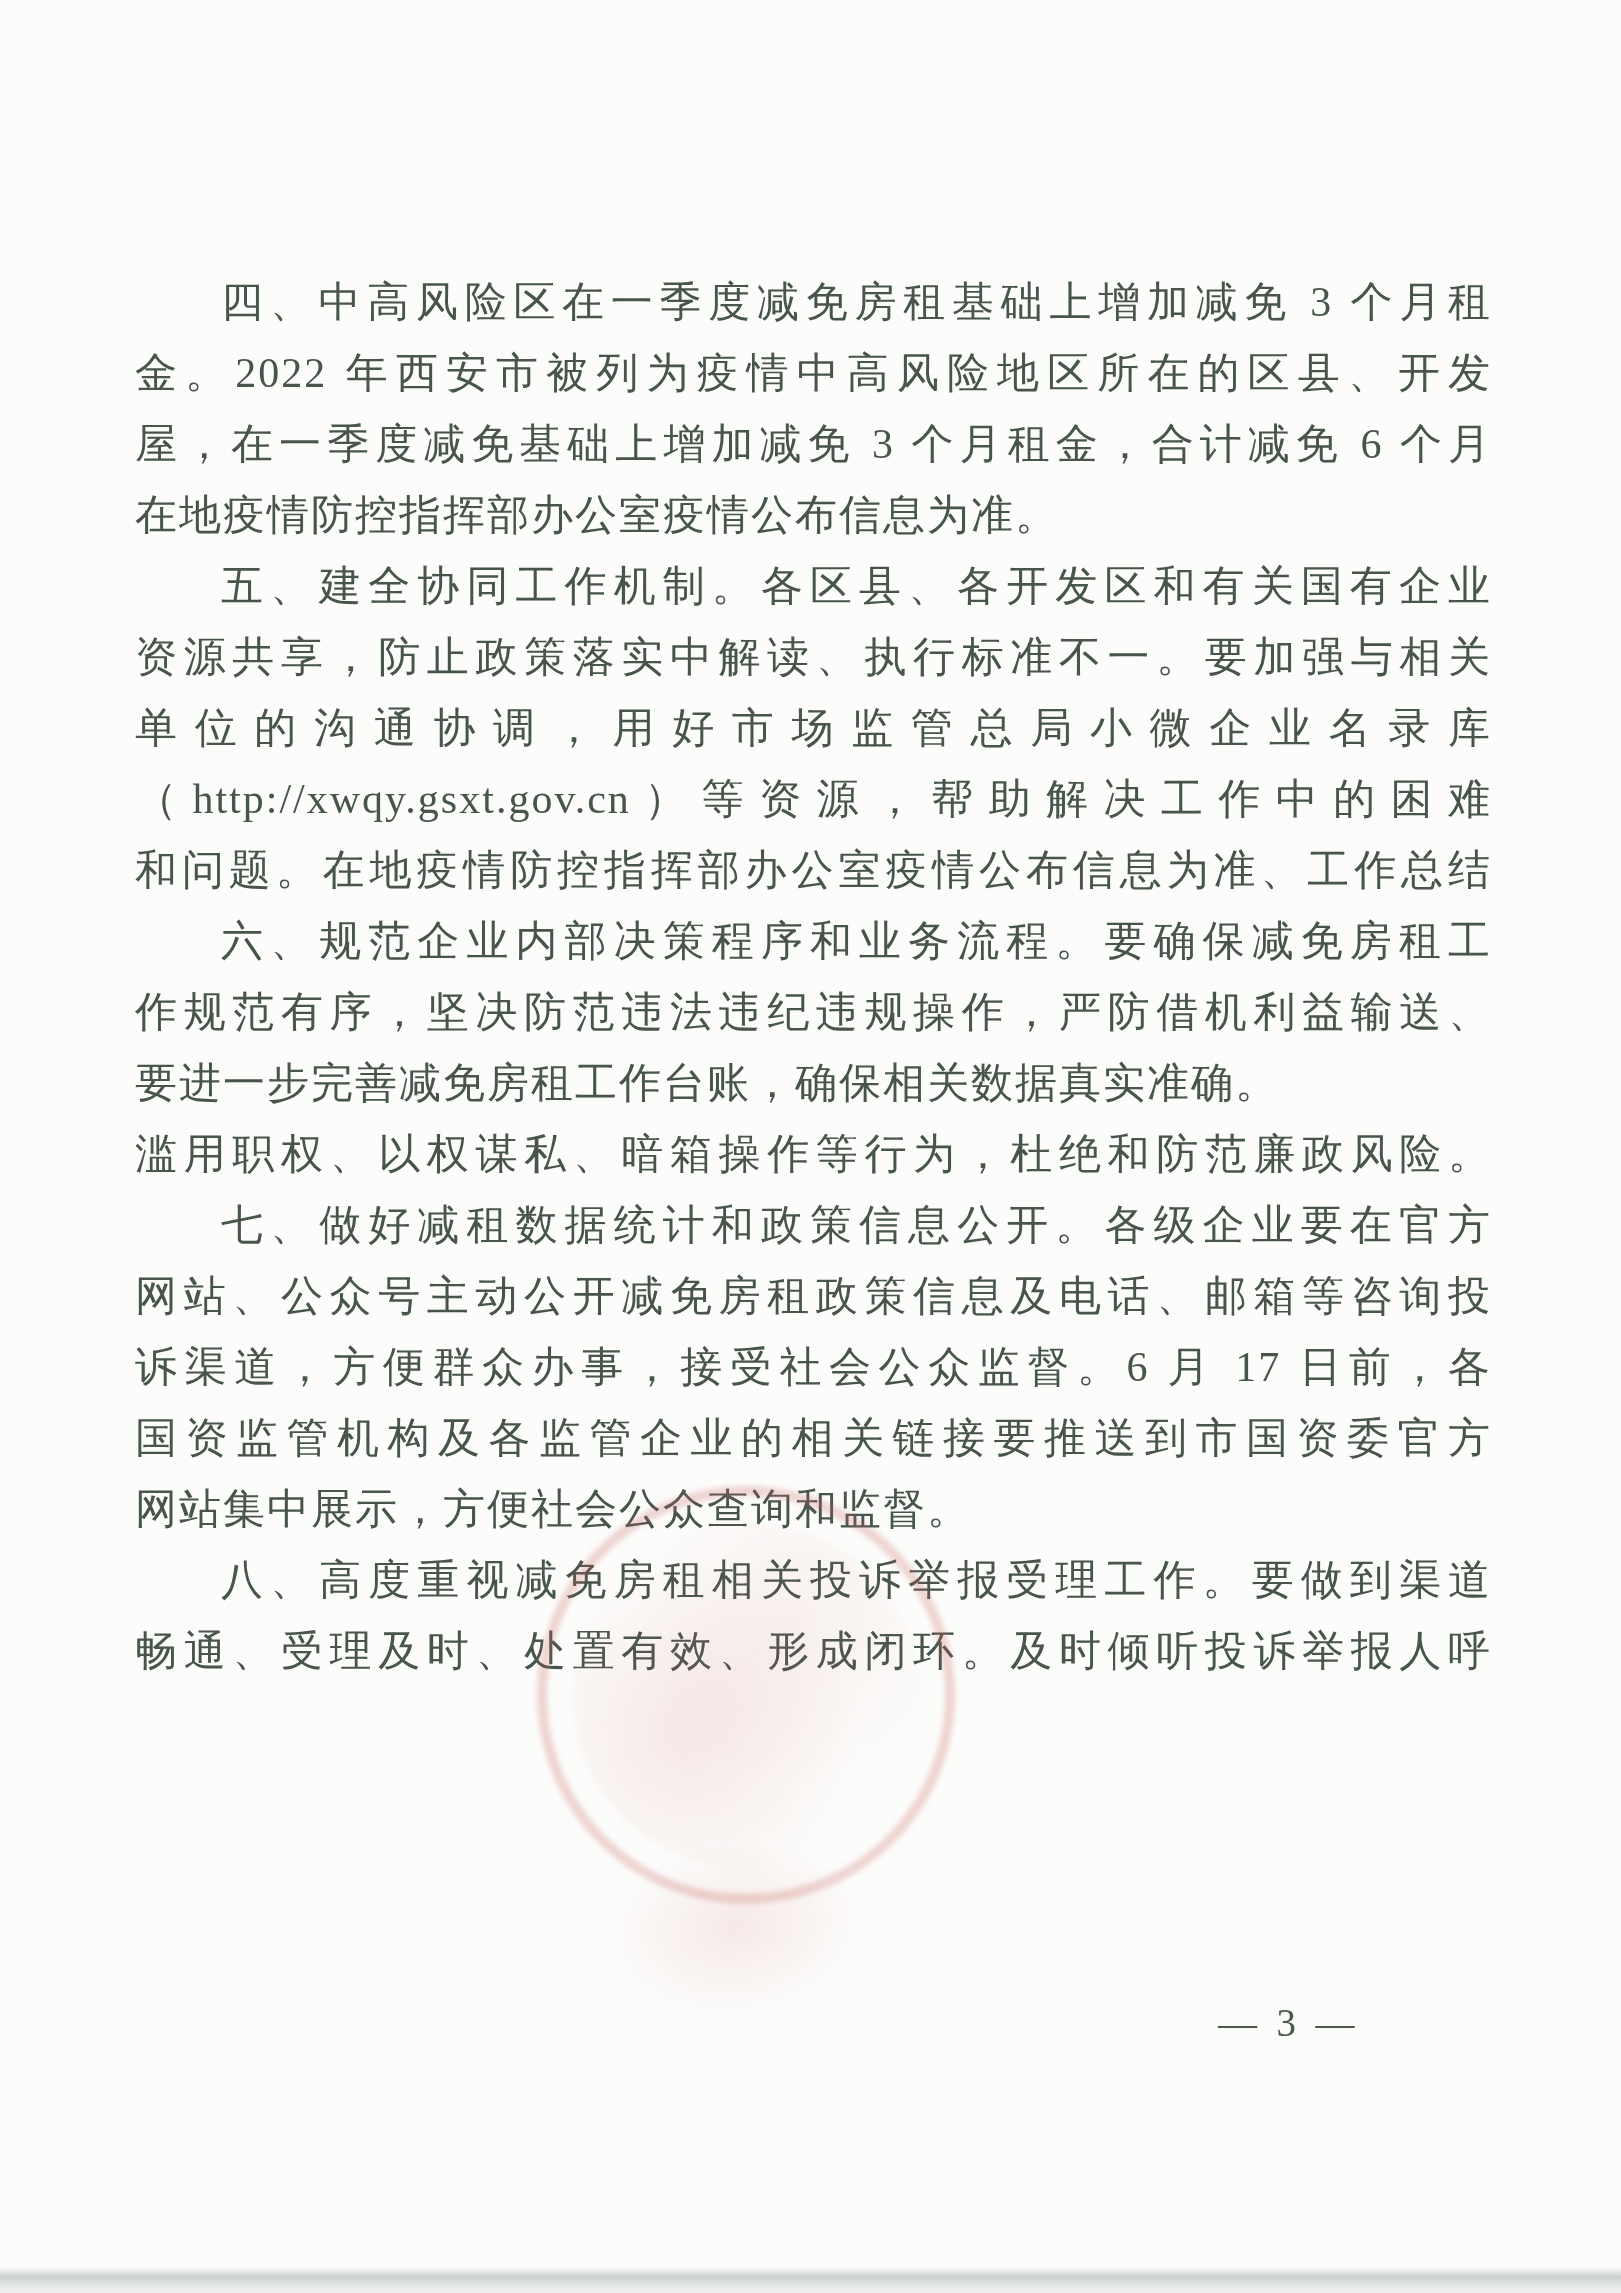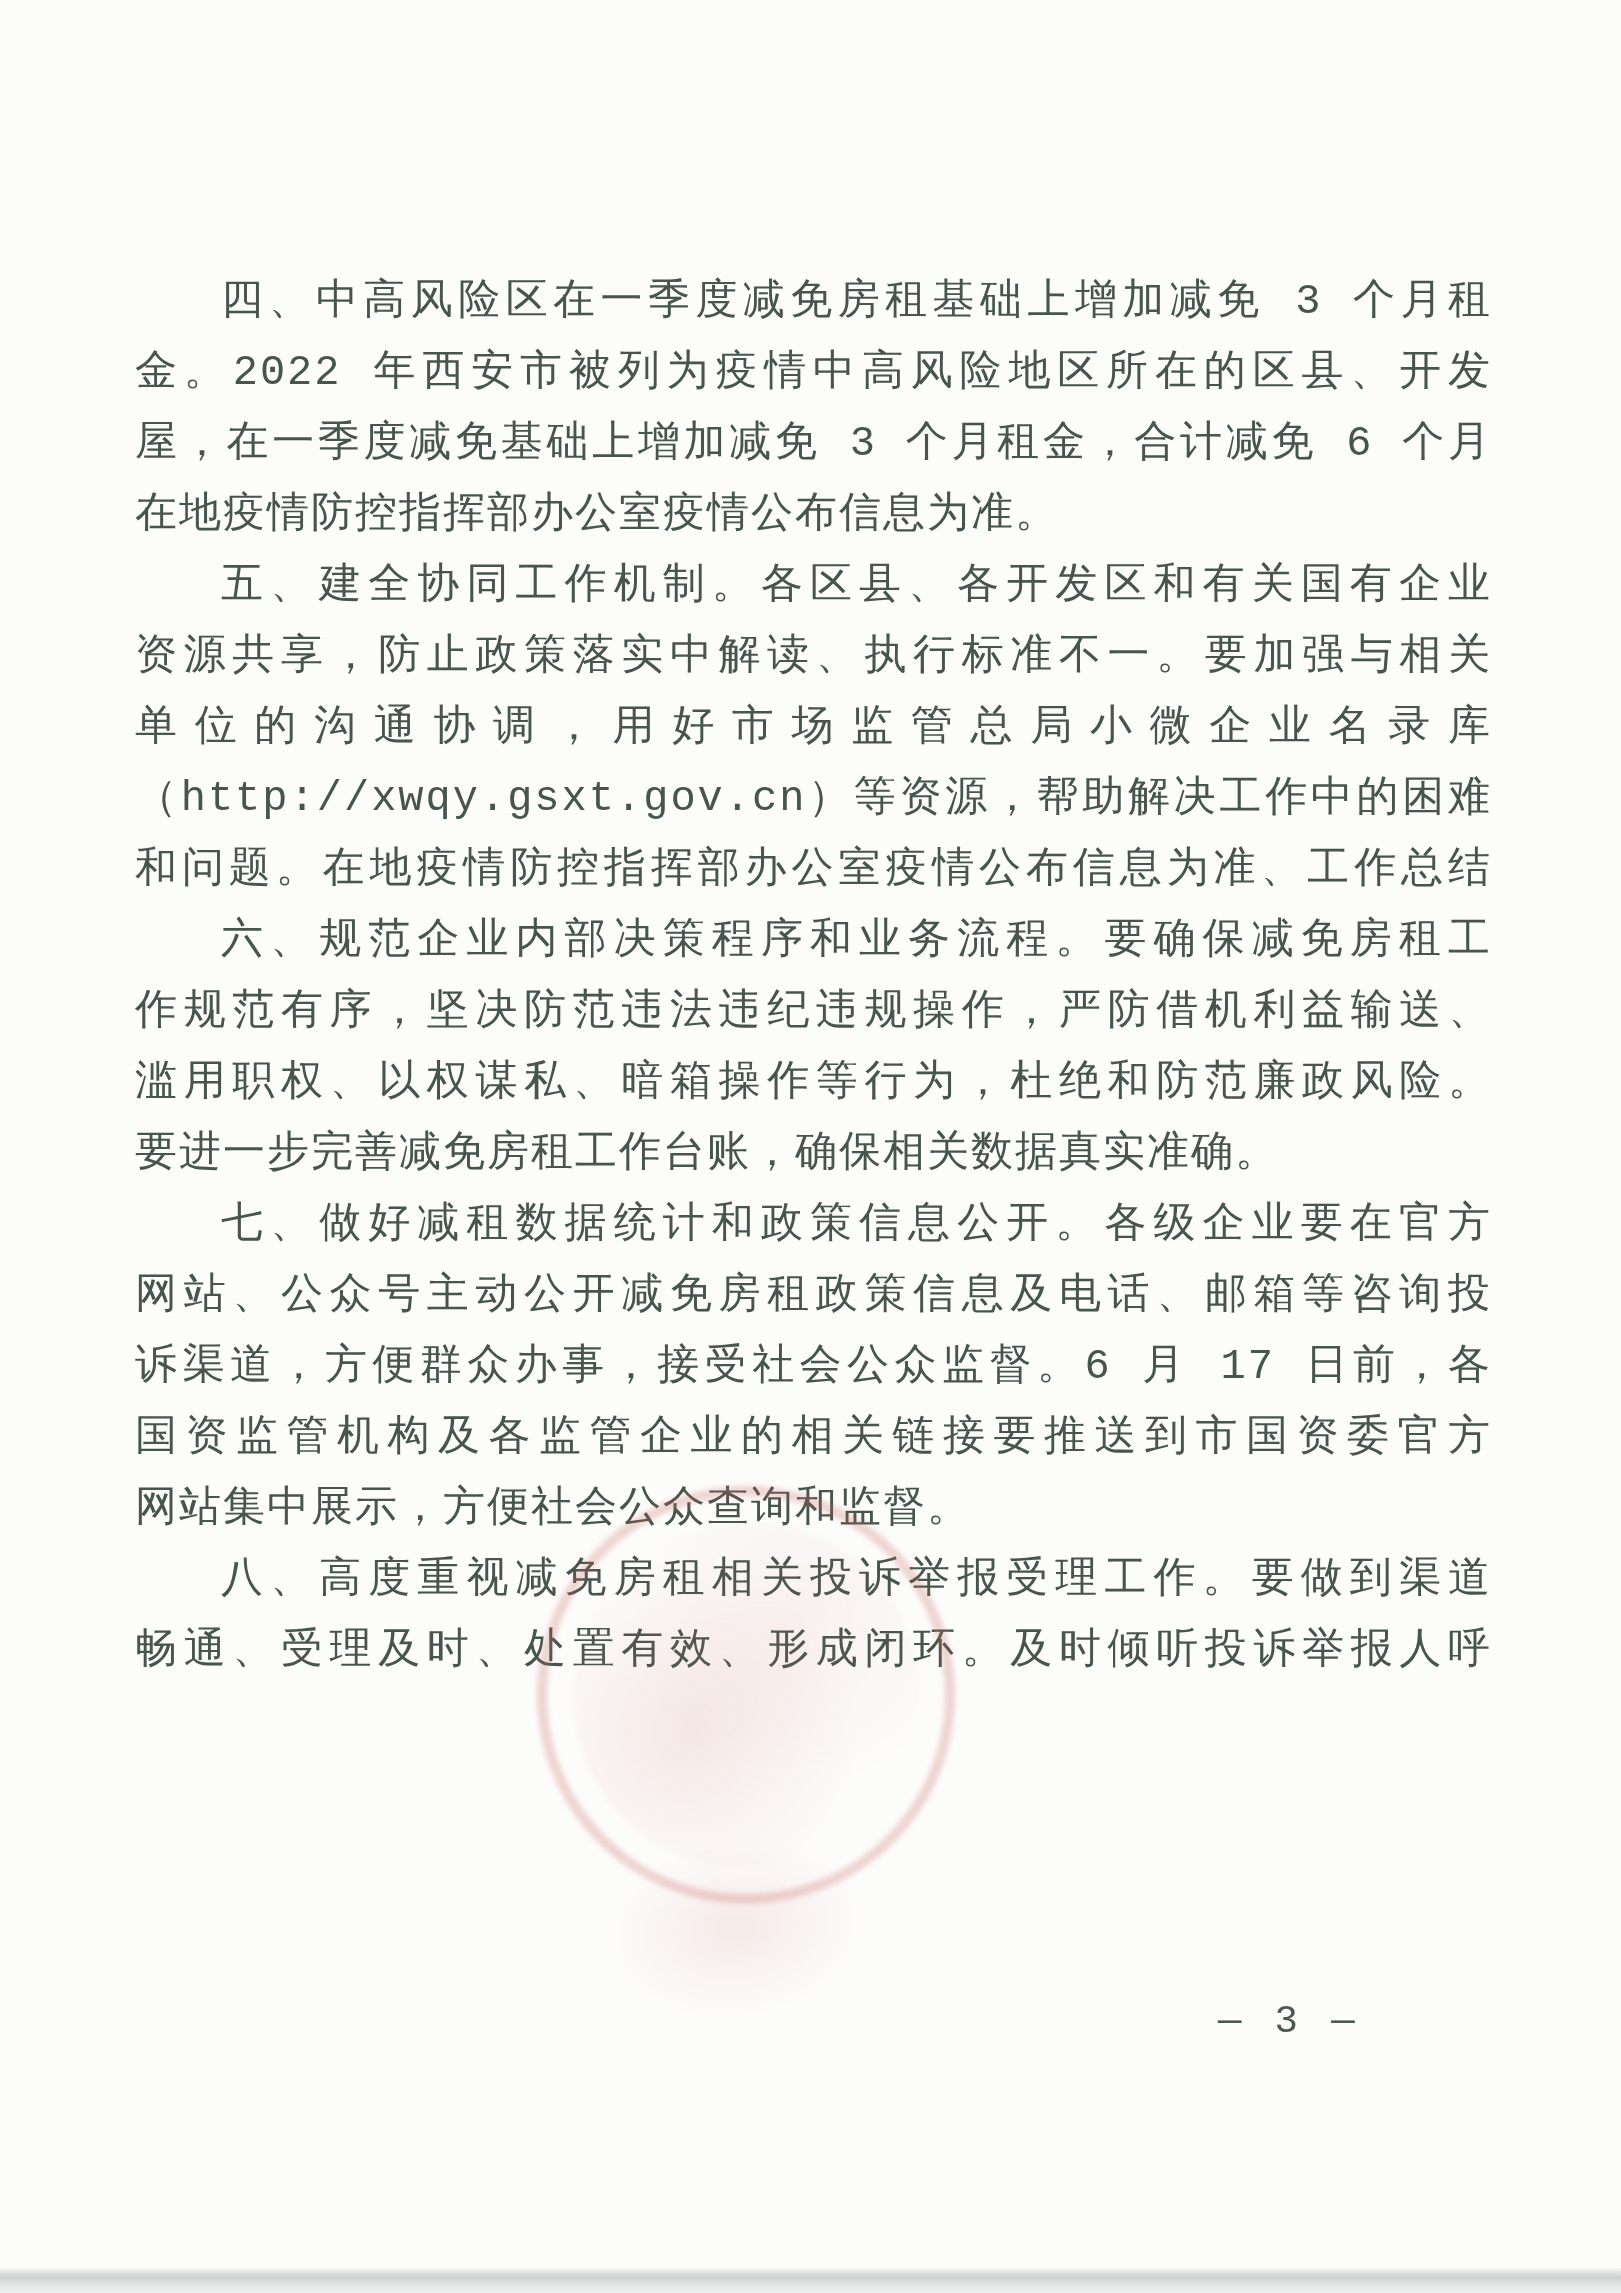--- a/index.html
+++ b/index.html
@@ -1,21 +1,21 @@
 <!DOCTYPE html>
 <html><head>
 <meta charset="utf-8">
 <style>
   html,body{margin:0;padding:0;background:#9a9a9a;}
   .page{
     position:relative;
     width:1621px;height:2294px;
     background:#fcfcfb;
     overflow:hidden;
-    font-family:Liberation Mono, monospace;
+    font-family:Liberation Serif, serif;
   }
   .body-text{
     position:absolute;
     left:135px;top:267px;width:1357px;
     font-size:42px;line-height:71px;
     letter-spacing:2px;
     color:#47554d;
   }
   .para{margin:0;padding:0;}
   .line{
@@ -80,22 +80,22 @@
       <p class="line indent">五、建全协同工作机制。各区县、各开发区和有关国有企业</p>
       <p class="line">资源共享，防止政策落实中解读、执行标准不一。要加强与相关</p>
       <p class="line">单位的沟通协调，用好市场监管总局小微企业名录库</p>
       <p class="line">（http://xwqy.gsxt.gov.cn）等资源，帮助解决工作中的困难</p>
       <p class="line">和问题。在地疫情防控指挥部办公室疫情公布信息为准、工作总结</p>
     </section>
 
     <section class="para">
       <p class="line indent">六、规范企业内部决策程序和业务流程。要确保减免房租工</p>
       <p class="line">作规范有序，坚决防范违法违纪违规操作，严防借机利益输送、</p>
+      <p class="line para-end">要进一步完善减免房租工作台账，确保相关数据真实准确。</p>
       <p class="line">滥用职权、以权谋私、暗箱操作等行为，杜绝和防范廉政风险。</p>
-      <p class="line para-end">要进一步完善减免房租工作台账，确保相关数据真实准确。</p>
     </section>
 
     <section class="para">
       <p class="line indent">七、做好减租数据统计和政策信息公开。各级企业要在官方</p>
       <p class="line">网站、公众号主动公开减免房租政策信息及电话、邮箱等咨询投</p>
       <p class="line">诉渠道，方便群众办事，接受社会公众监督。6 月 17 日前，各</p>
       <p class="line">国资监管机构及各监管企业的相关链接要推送到市国资委官方</p>
       <p class="line para-end">网站集中展示，方便社会公众查询和监督。</p>
     </section>
 

